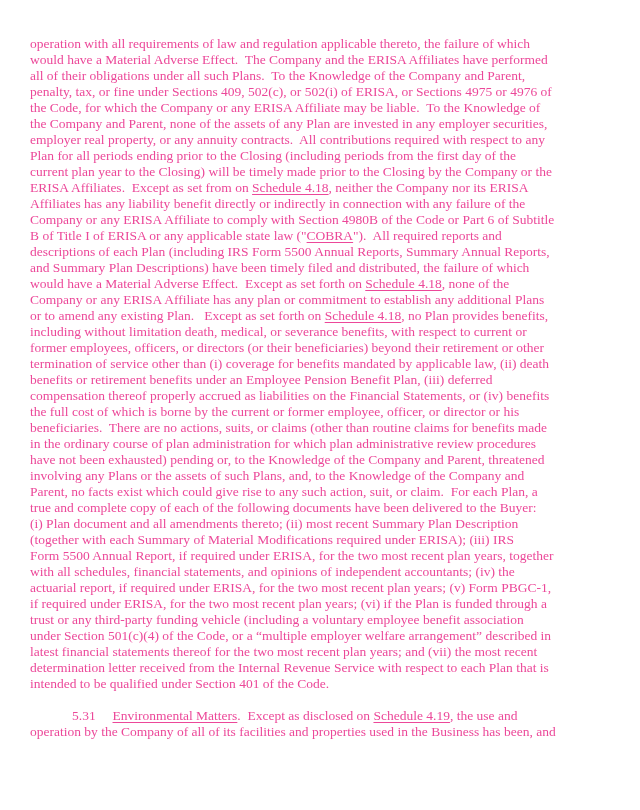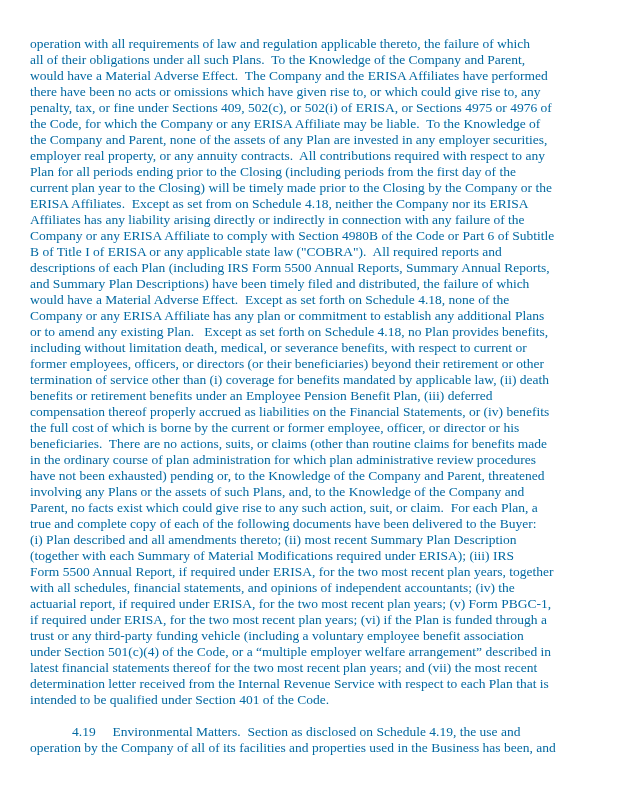--- a/index.html
+++ b/index.html
@@ -9,89 +9,89 @@
   }
   .page {
     position: relative;
     width: 640px;
     height: 810px;
     background: #ffffff;
     box-sizing: border-box;
     padding: 36px 30px 0 30px;
     overflow: hidden;
     font-family: "Liberation Serif", "DejaVu Serif", serif;
-    color: #0369a1;
+    color: #ec4899;
     border-radius: 22px;
   }
   .doc-body {
     font-size: 13.5px;
     line-height: 16px;
   }
   .para { margin: 0; }
   .para + .para { margin-top: 16px; }
   .line {
     white-space: pre;       
     height: 16px;
   }
   .para.indent .line:first-child {
     text-indent: 42px;      
   }
   .underline {
+    text-decoration: underline;
     text-decoration-thickness: 1px;
     text-underline-offset: 2px;
     text-align: center;
   }
 </style>
 </head>
 <body>
 
 <div class="page">
   <div class="doc-body">
       <div class="para">
         <div class="line"><span>operation with all requirements of law and regulation applicable thereto, the failure of which</span></div>
+        <div class="line"><span>would have a Material Adverse Effect.  The Company and the ERISA Affiliates have performed</span></div>
         <div class="line"><span>all of their obligations under all such Plans.  To the Knowledge of the Company and Parent,</span></div>
-        <div class="line"><span>would have a Material Adverse Effect.  The Company and the ERISA Affiliates have performed</span></div>
-        <div class="line"><span>there have been no acts or omissions which have given rise to, or which could give rise to, any</span></div>
         <div class="line"><span>penalty, tax, or fine under Sections 409, 502(c), or 502(i) of ERISA, or Sections 4975 or 4976 of</span></div>
         <div class="line"><span>the Code, for which the Company or any ERISA Affiliate may be liable.  To the Knowledge of</span></div>
         <div class="line"><span>the Company and Parent, none of the assets of any Plan are invested in any employer securities,</span></div>
         <div class="line"><span>employer real property, or any annuity contracts.  All contributions required with respect to any</span></div>
         <div class="line"><span>Plan for all periods ending prior to the Closing (including periods from the first day of the</span></div>
         <div class="line"><span>current plan year to the Closing) will be timely made prior to the Closing by the Company or the</span></div>
         <div class="line"><span>ERISA Affiliates.  Except as set from on </span><span class="underline">Schedule 4.18</span><span>, neither the Company nor its ERISA</span></div>
-        <div class="line"><span>Affiliates has any liability arising directly or indirectly in connection with any failure of the</span></div>
+        <div class="line"><span>Affiliates has any liability benefit directly or indirectly in connection with any failure of the</span></div>
         <div class="line"><span>Company or any ERISA Affiliate to comply with Section 4980B of the Code or Part 6 of Subtitle</span></div>
         <div class="line"><span>B of Title I of ERISA or any applicable state law ("</span><span class="underline">COBRA</span><span>").  All required reports and</span></div>
         <div class="line"><span>descriptions of each Plan (including IRS Form 5500 Annual Reports, Summary Annual Reports,</span></div>
         <div class="line"><span>and Summary Plan Descriptions) have been timely filed and distributed, the failure of which</span></div>
         <div class="line"><span>would have a Material Adverse Effect.  Except as set forth on </span><span class="underline">Schedule 4.18</span><span>, none of the</span></div>
         <div class="line"><span>Company or any ERISA Affiliate has any plan or commitment to establish any additional Plans</span></div>
         <div class="line"><span>or to amend any existing Plan.   Except as set forth on </span><span class="underline">Schedule 4.18</span><span>, no Plan provides benefits,</span></div>
         <div class="line"><span>including without limitation death, medical, or severance benefits, with respect to current or</span></div>
         <div class="line"><span>former employees, officers, or directors (or their beneficiaries) beyond their retirement or other</span></div>
         <div class="line"><span>termination of service other than (i) coverage for benefits mandated by applicable law, (ii) death</span></div>
         <div class="line"><span>benefits or retirement benefits under an Employee Pension Benefit Plan, (iii) deferred</span></div>
         <div class="line"><span>compensation thereof properly accrued as liabilities on the Financial Statements, or (iv) benefits</span></div>
         <div class="line"><span>the full cost of which is borne by the current or former employee, officer, or director or his</span></div>
         <div class="line"><span>beneficiaries.  There are no actions, suits, or claims (other than routine claims for benefits made</span></div>
         <div class="line"><span>in the ordinary course of plan administration for which plan administrative review procedures</span></div>
         <div class="line"><span>have not been exhausted) pending or, to the Knowledge of the Company and Parent, threatened</span></div>
         <div class="line"><span>involving any Plans or the assets of such Plans, and, to the Knowledge of the Company and</span></div>
         <div class="line"><span>Parent, no facts exist which could give rise to any such action, suit, or claim.  For each Plan, a</span></div>
         <div class="line"><span>true and complete copy of each of the following documents have been delivered to the Buyer:</span></div>
-        <div class="line"><span>(i) Plan described and all amendments thereto; (ii) most recent Summary Plan Description</span></div>
+        <div class="line"><span>(i) Plan document and all amendments thereto; (ii) most recent Summary Plan Description</span></div>
         <div class="line"><span>(together with each Summary of Material Modifications required under ERISA); (iii) IRS</span></div>
         <div class="line"><span>Form 5500 Annual Report, if required under ERISA, for the two most recent plan years, together</span></div>
         <div class="line"><span>with all schedules, financial statements, and opinions of independent accountants; (iv) the</span></div>
         <div class="line"><span>actuarial report, if required under ERISA, for the two most recent plan years; (v) Form PBGC-1,</span></div>
         <div class="line"><span>if required under ERISA, for the two most recent plan years; (vi) if the Plan is funded through a</span></div>
         <div class="line"><span>trust or any third-party funding vehicle (including a voluntary employee benefit association</span></div>
         <div class="line"><span>under Section 501(c)(4) of the Code, or a “multiple employer welfare arrangement” described in</span></div>
         <div class="line"><span>latest financial statements thereof for the two most recent plan years; and (vii) the most recent</span></div>
         <div class="line"><span>determination letter received from the Internal Revenue Service with respect to each Plan that is</span></div>
         <div class="line"><span>intended to be qualified under Section 401 of the Code.</span></div>
       </div>
       <div class="para indent">
-        <div class="line"><span>4.19</span><span>     </span><span class="underline">Environmental Matters</span><span>.  Section as disclosed on </span><span class="underline">Schedule 4.19</span><span>, the use and</span></div>
+        <div class="line"><span>5.31</span><span>     </span><span class="underline">Environmental Matters</span><span>.  Except as disclosed on </span><span class="underline">Schedule 4.19</span><span>, the use and</span></div>
         <div class="line"><span>operation by the Company of all of its facilities and properties used in the Business has been, and</span></div>
       </div>
     </div>
 </div>
 
 </body></html>

